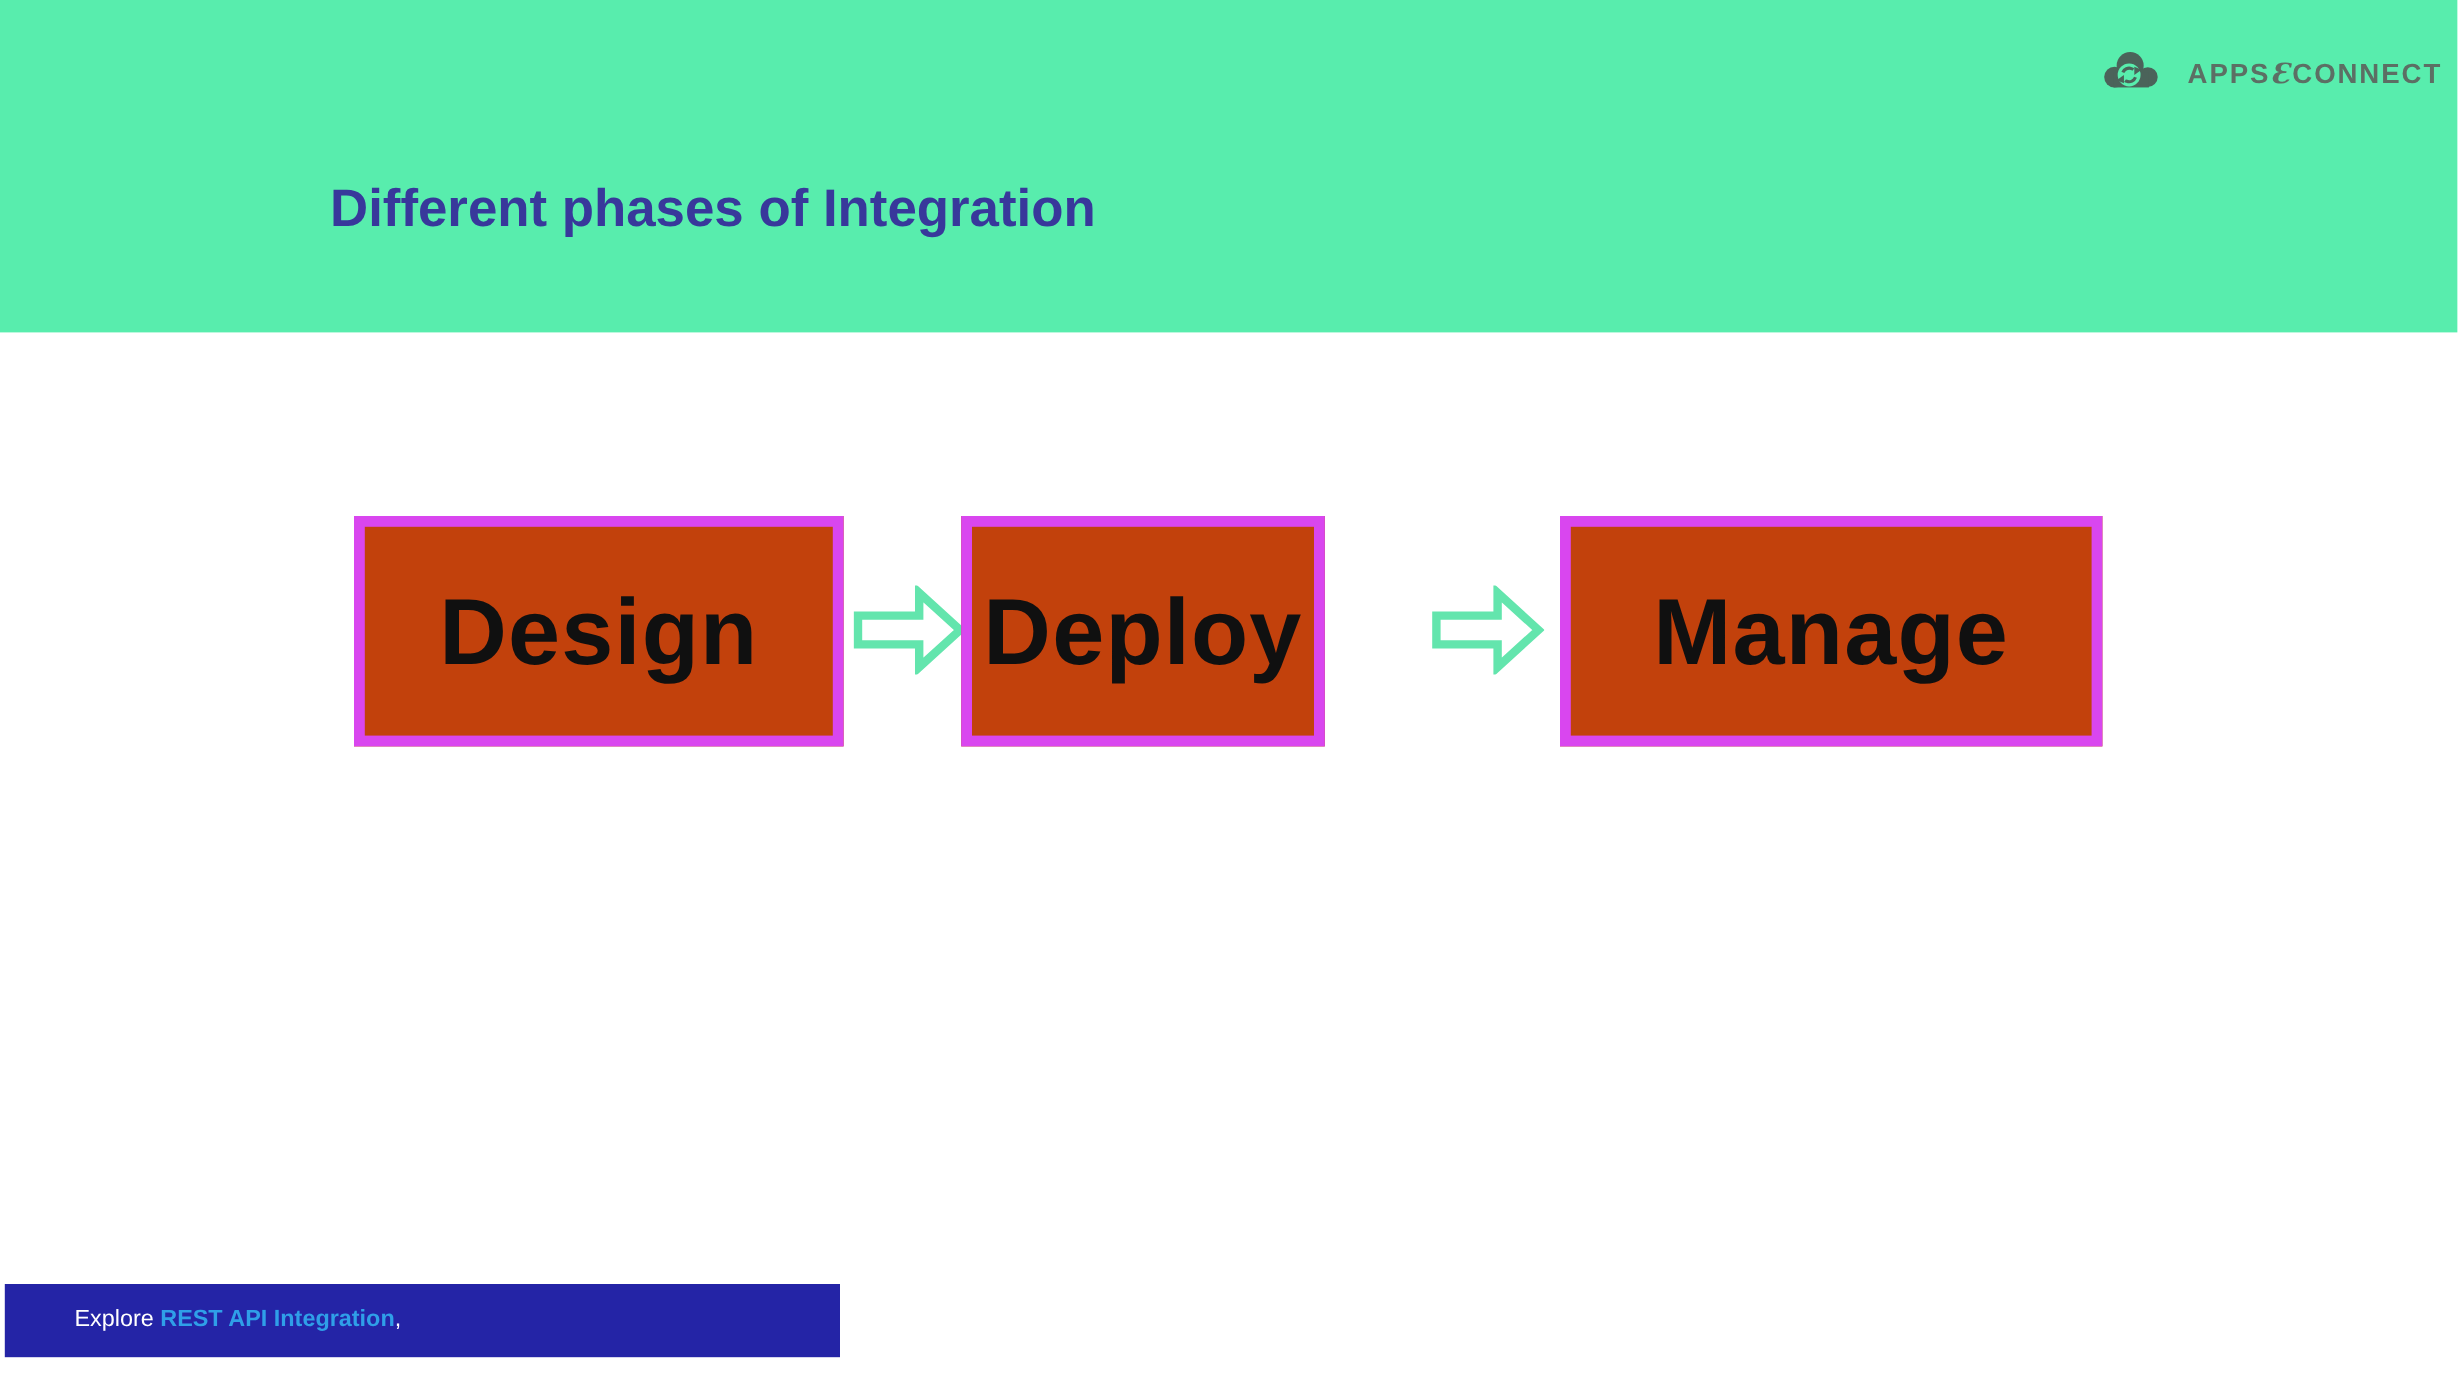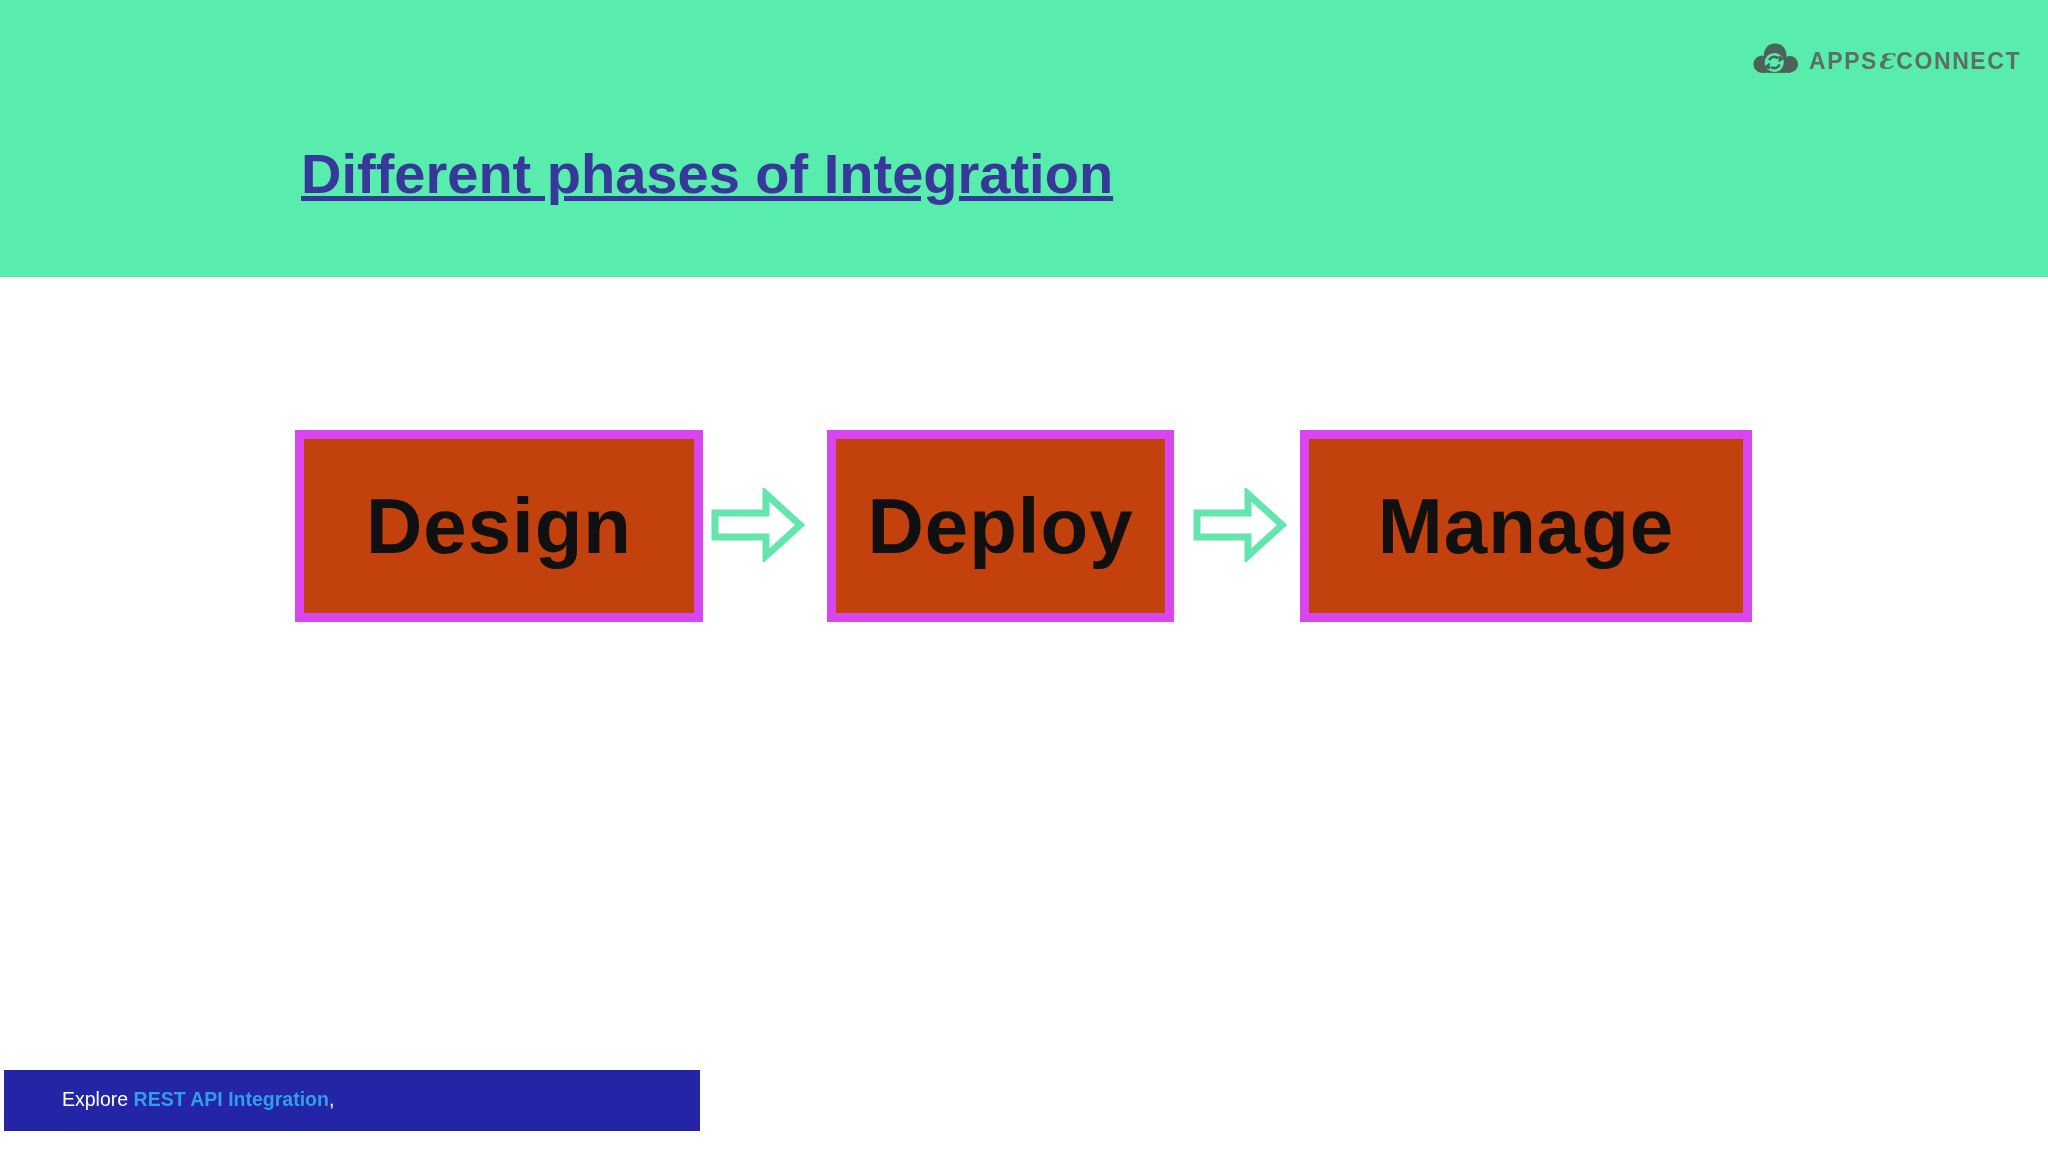--- a/index.html
+++ b/index.html
@@ -19,37 +19,36 @@
   }
   
   .header-band {
     position: absolute;
     left: 0; top: 0;
     width: 2048px; height: 277px;
     background: #58EDAD;
   }
   .page-title {
     position: absolute;
-    left: 301px; top: 141px;
-    font-size: 56px;
+    left: 275px; top: 141px;
+    font-size: 44px;
     line-height: 66px;
     font-weight: bold;
     color: #38389B;
     letter-spacing: 0px;
     white-space: nowrap;
-    text-decoration: underline;
   }
   
   .brand-logo {
     position: absolute;
     top: 40px;
     left: 1750px;
     display: flex;
     align-items: center;
-    gap: 7px;
+    gap: 21px;
   }
   .brand-text {
     font-size: 23px;
     font-weight: bold;
     letter-spacing: 1.6px;
     color: #5C6F64;
     white-space: nowrap;
   }
   .brand-e {
     font-style: italic;
@@ -62,21 +61,21 @@
     top: 430px;
     height: 192px;
     box-sizing: border-box;
     border: 9px solid #d946ef;
     background: #c2410c;
     display: flex;
     align-items: center;
     justify-content: center;
   }
   .phase-box.box-design { left: 295px;  width: 408px; }
-  .phase-box.box-deploy { left: 827px;  width: 347px; }
+  .phase-box.box-deploy { left: 801px;  width: 303px; }
   .phase-box.box-manage { left: 1300px; width: 452px; align-items: center; }
   .phase-label {
     font-size: 78px;
     font-weight: bold;
     color: #101010;
     letter-spacing: 1px;
     white-space: nowrap;
   }
   .flow-arrow {
     position: absolute;

